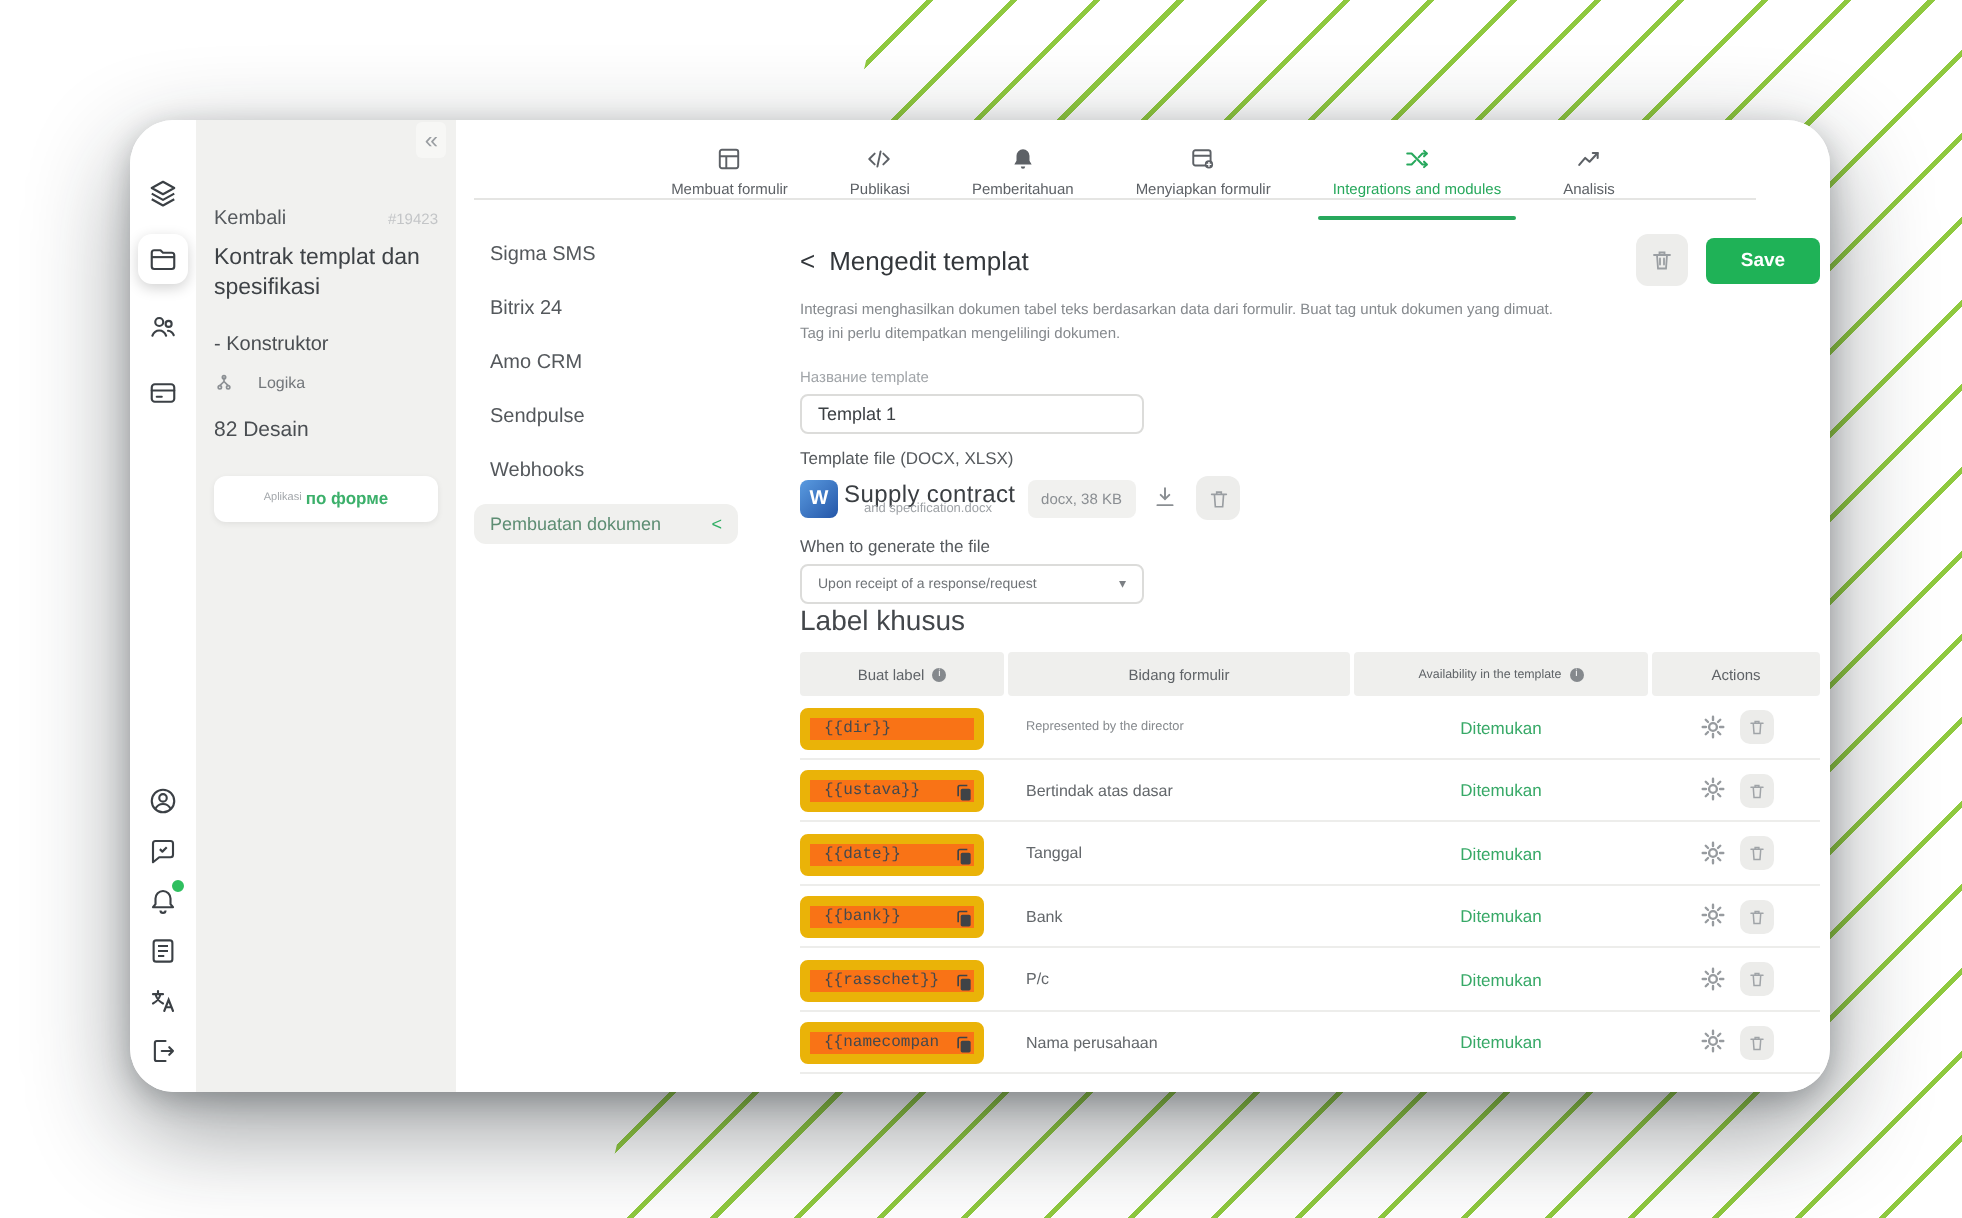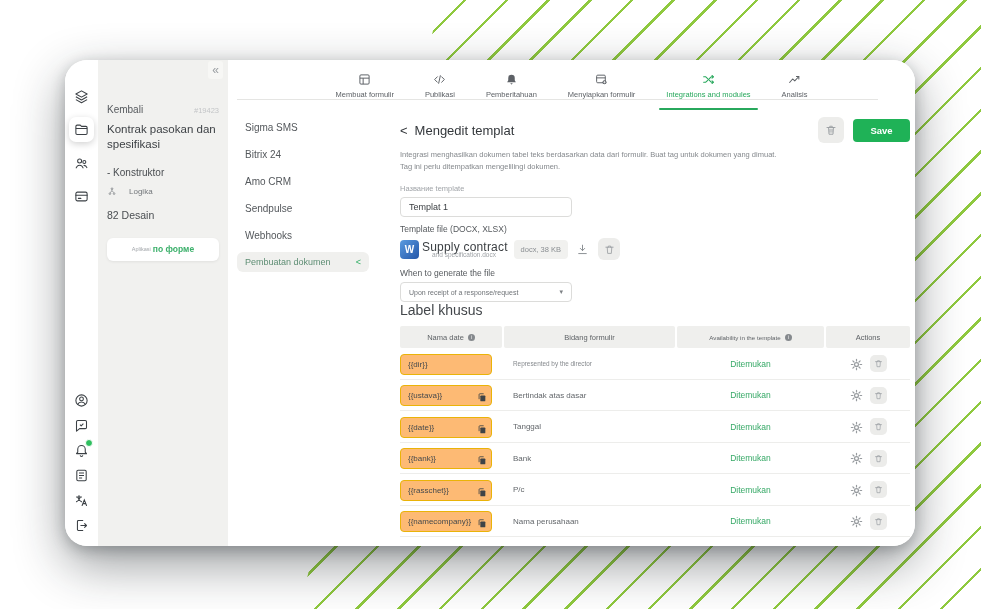--- a/index.html
+++ b/index.html
@@ -87,21 +87,21 @@
 
   .section{font-size:14px;color:#43474b}
   .thead{margin-top:8px;display:grid;grid-template-columns:102px 171px 147px 84px;gap:2px}
   .thc{background:#efefed;height:22px;display:flex;align-items:center;justify-content:center;gap:4px;font-size:7.5px;color:#5f6367;border-radius:2px}
   .thc.small{font-size:6.2px}
   .info{width:7px;height:7px;border-radius:50%;background:#85898d;color:#fff;font-size:5px;line-height:7px;text-align:center;flex:0 0 7px}
   .info::after{content:"i"}
 
   .trow{display:grid;grid-template-columns:102px 171px 147px 84px;gap:2px;height:31.5px;align-items:center;border-bottom:1px solid #ededeb}
   .labelwrap{position:relative;width:92px}
-  .labelwrap input{width:92px;height:21px;border:1px solid #eab308;border-radius:4px;background:#fdba74;padding:0 18px 0 7px;font-size:8px;color:#45494d;font-family:Liberation Sans, sans-serif}
+  .labelwrap input{width:92px;height:21px;border:5px solid #eab308;border-radius:4px;background:#f97316;padding:0 18px 0 7px;font-size:8px;color:#45494d;font-family:Liberation Mono, monospace}
   .copy-icon{position:absolute;right:5px;top:5px;width:10px;height:11px;color:#3f4347;cursor:pointer}
   .copy-icon svg{width:10px;height:11px}
   .fieldcell{font-size:8px;color:#63676b;padding-left:9px}
   .fieldcell.small{font-size:6.4px;color:#85898d}
   .statuscell{text-align:center;font-size:8.5px;color:#37a967}
   .actcell{display:flex;align-items:center;justify-content:center;gap:6px}
   .gearbtn{width:14px;height:14px;color:#97九b9f;color:#979b9f;cursor:pointer}
   .gearbtn svg{width:13px;height:13px}
   .trashbtn{width:17px;height:17px;background:#ececea;border-radius:5px;display:flex;align-items:center;justify-content:center;cursor:pointer}
   .trashbtn svg{width:9px;height:9px;color:#a0a4a8}
@@ -184,21 +184,21 @@
         </div>
       </div>
     </div>
 
     <div class="panel">
       <div class="collapse">«</div>
       <div class="krow">
         <span class="kback">Kembali</span>
         <span class="kid">#19423</span>
       </div>
-      <div class="ptitle">Kontrak pasokan dan spesifikasi</div>
+      <div class="ptitle">Kontrak templat dan spesifikasi</div>
       <div class="pcons">- Konstruktor</div>
       <div class="plogic">
         <svg viewBox="0 0 24 24" fill="none" stroke="currentColor" stroke-width="2">
             <path d="M12 4v5M12 9 7 14M12 9l5 5"></path>
             <circle cx="12" cy="4" r="2"></circle>
             <circle cx="7" cy="16" r="2"></circle>
             <circle cx="17" cy="16" r="2"></circle>
           </svg>
         <span>Logika</span>
       </div>
@@ -325,21 +325,21 @@
           <div class="flabel2">When to generate the file</div>
           <div class="selectbox">
             <span>Upon receipt of a response/request</span>
             <span class="chev">▾</span>
           </div>
 
           <div class="section">Label khusus</div>
 
           <div class="thead">
             <div class="thc">
-                <span>Nama date</span>
+                <span>Buat label</span>
                 <span class="info"></span>
               </div>
             <div class="thc">Bidang formulir</div>
             <div class="thc small">
                 <span>Availability in the template</span>
                 <span class="info"></span>
               </div>
             <div class="thc">Actions</div>
           </div>
 

